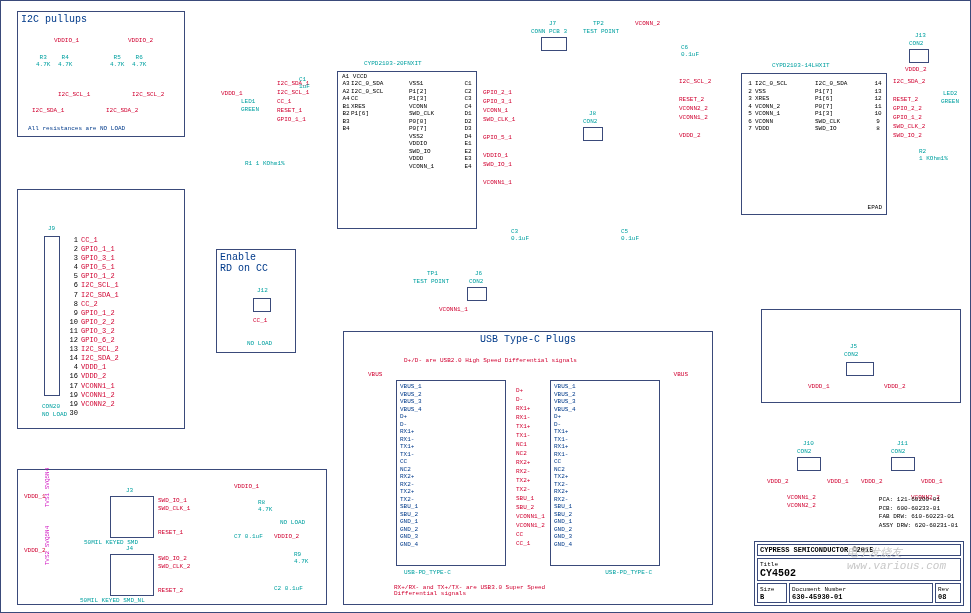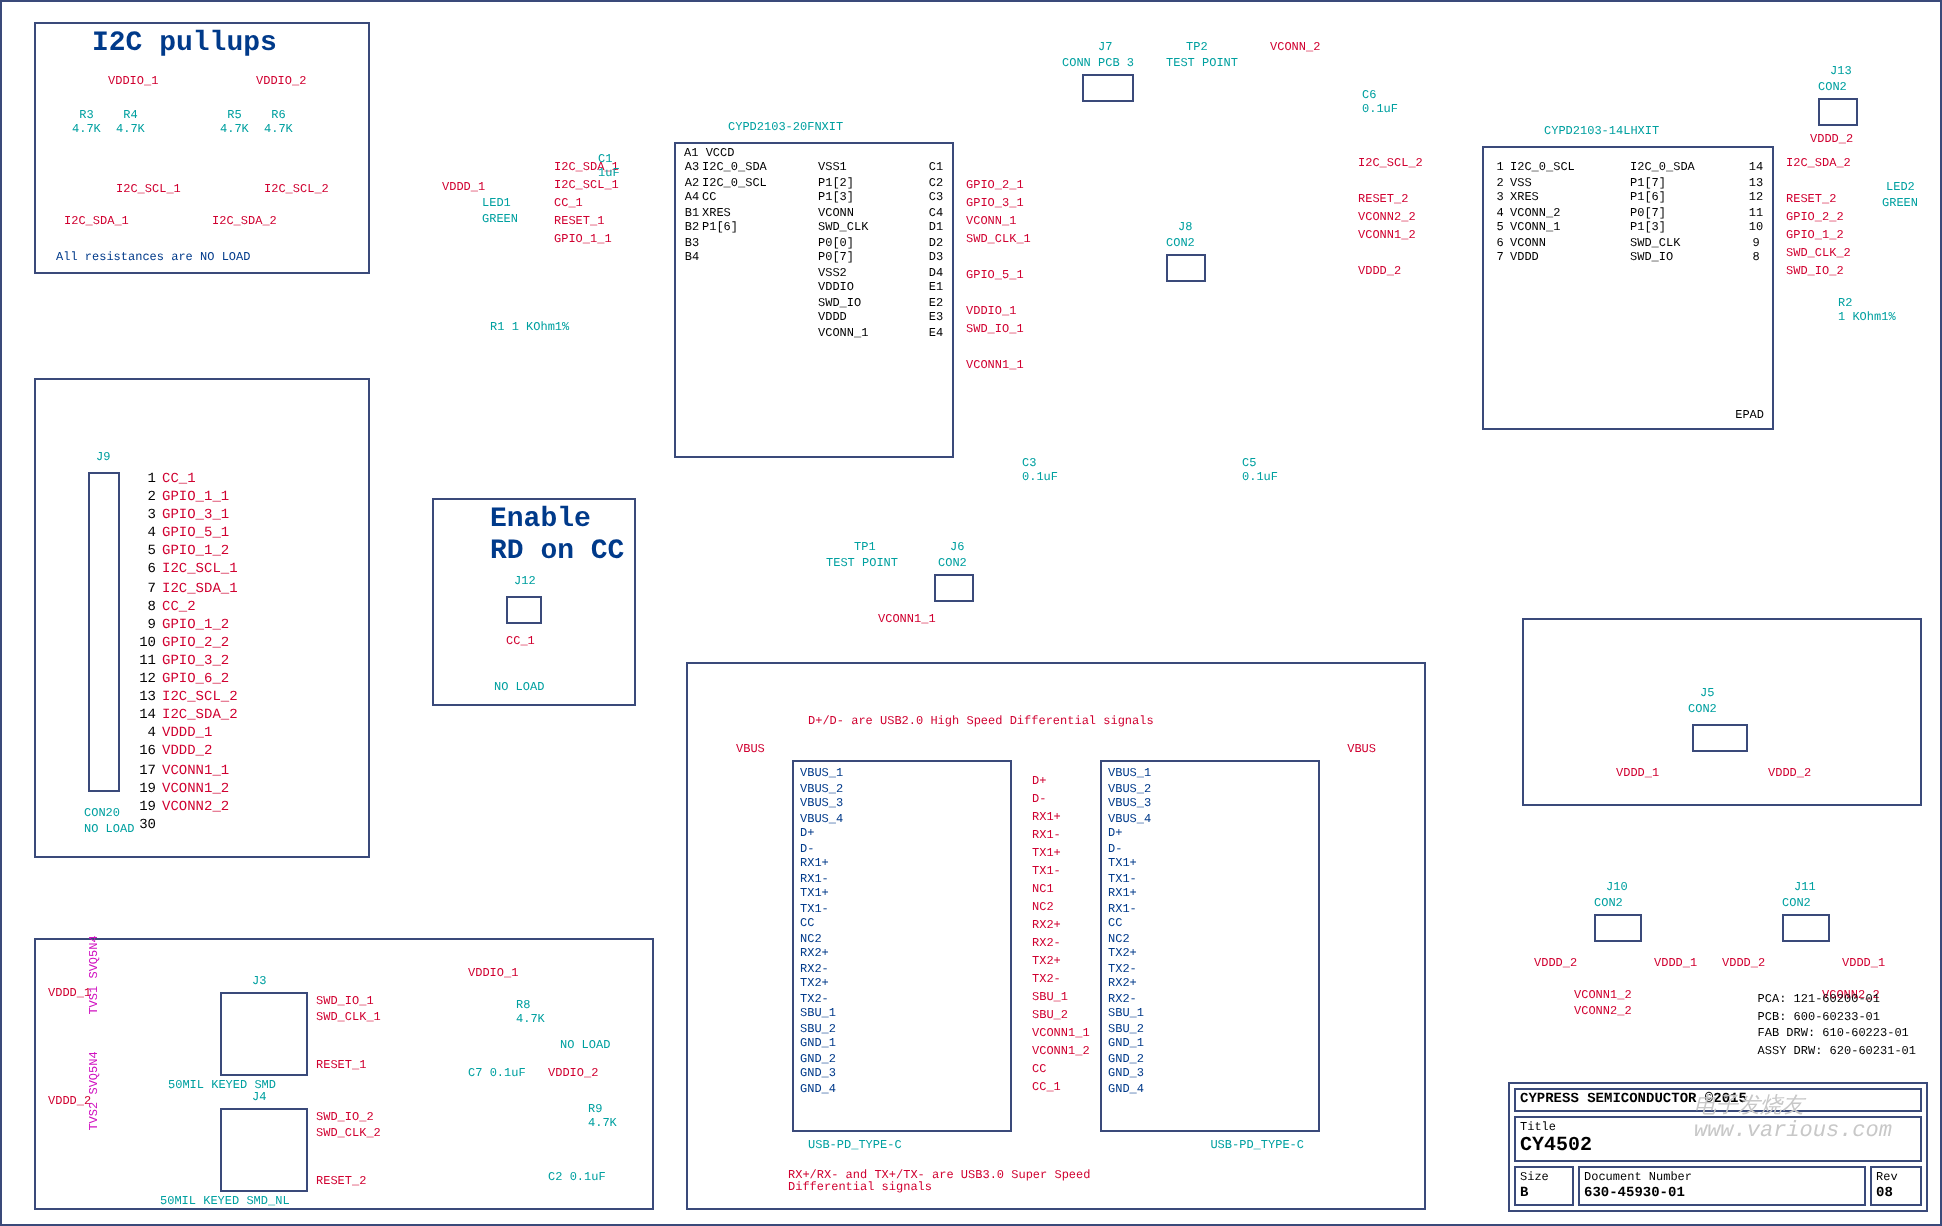--- a/index.html
+++ b/index.html
@@ -16,25 +16,24 @@
     overflow: hidden;
     border: 1px solid #3a4a7a;
   }
   .sec-box {
     position: absolute;
     border: 1px solid #3a4a7a;
     background: #fff;
   }
   .sec-title {
     color: #0048a0;
-    font-weight: bold;
-    font-size: 14px;
+    font-weight: normal;
+    font-size: 10px;
     padding: 2px 3px;
     white-space: pre;
-    margin-left: 25px;
   }
   .blu { color: #003a8a; }
   .red { color: #d00030; }
   .cyn { color: #00a0a0; }
   .mag { color: #d010c0; }
   .sm  { font-size: 6px; }
   .lbl { position: absolute; line-height: 1.1; white-space: nowrap; }
   .chip {
     position: absolute;
     border: 1px solid #3a4a7a;
@@ -176,21 +175,21 @@
       </div>
       <div>
         <span class="n">30</span>
         <span class="red"></span>
       </div>
     </div>
   <div class="lbl cyn sm" style="left:24px;top:214px;">CON20</div>
   <div class="lbl cyn sm" style="left:24px;top:222px;">NO LOAD</div>
 </div>
 
-<div class="sec-box" style="left:215px;top:248px;width:102px;height:104px;">
+<div class="sec-box" style="left:215px;top:248px;width:80px;height:104px;">
   <div class="sec-title blu">Enable
 RD on CC</div>
   <div class="lbl cyn sm" style="left:40px;top:38px;">J12</div>
   <div class="conn" style="left:36px;top:48px;width:18px;height:14px;"></div>
   <div class="lbl red sm" style="left:36px;top:68px;">CC_1</div>
   <div class="lbl cyn sm" style="left:30px;bottom:4px;">NO LOAD</div>
 </div>
 
 <div class="lbl red sm" style="left:220px;top:90px;">VDDD_1</div>
 <div class="lbl cyn sm" style="left:240px;top:98px;">LED1</div>
@@ -451,20 +450,21 @@
   <div class="lbl red sm" style="left:216px;top:14px;">VDDIO_1</div>
   <div class="lbl cyn sm" style="left:240px;top:30px;"><span>R8</span><br><span>4.7K</span></div>
   <div class="lbl cyn sm" style="left:216px;top:64px;"><span>C7</span> <span>0.1uF</span></div>
   <div class="lbl red sm" style="left:256px;top:64px;">VDDIO_2</div>
   <div class="lbl cyn sm" style="left:276px;top:82px;"><span>R9</span><br><span>4.7K</span></div>
   <div class="lbl cyn sm" style="left:256px;top:116px;"><span>C2</span> <span>0.1uF</span></div>
   <div class="lbl cyn sm" style="left:262px;top:50px;">NO LOAD</div>
 </div>
 
 <div class="sec-box" style="left:342px;top:330px;width:370px;height:274px;">
+  <div class="sec-title blu" style="text-align:center;">USB Type-C Plugs</div>
   <div class="lbl red sm" style="left:60px;top:26px;">D+/D- are USB2.0 High Speed Differential signals</div>
 
   <div class="lbl red sm" style="left:24px;top:40px;">VBUS</div>
   <div class="lbl red sm" style="right:24px;top:40px;">VBUS</div>
 
   <div class="chip" style="left:52px;top:48px;width:110px;height:186px;">
      <div id="plugL" class="col" style="left:2px;top:2px;right:2px;">
         <div class="row sm">
           <span class="blu">VBUS_1</span>
         </div>

